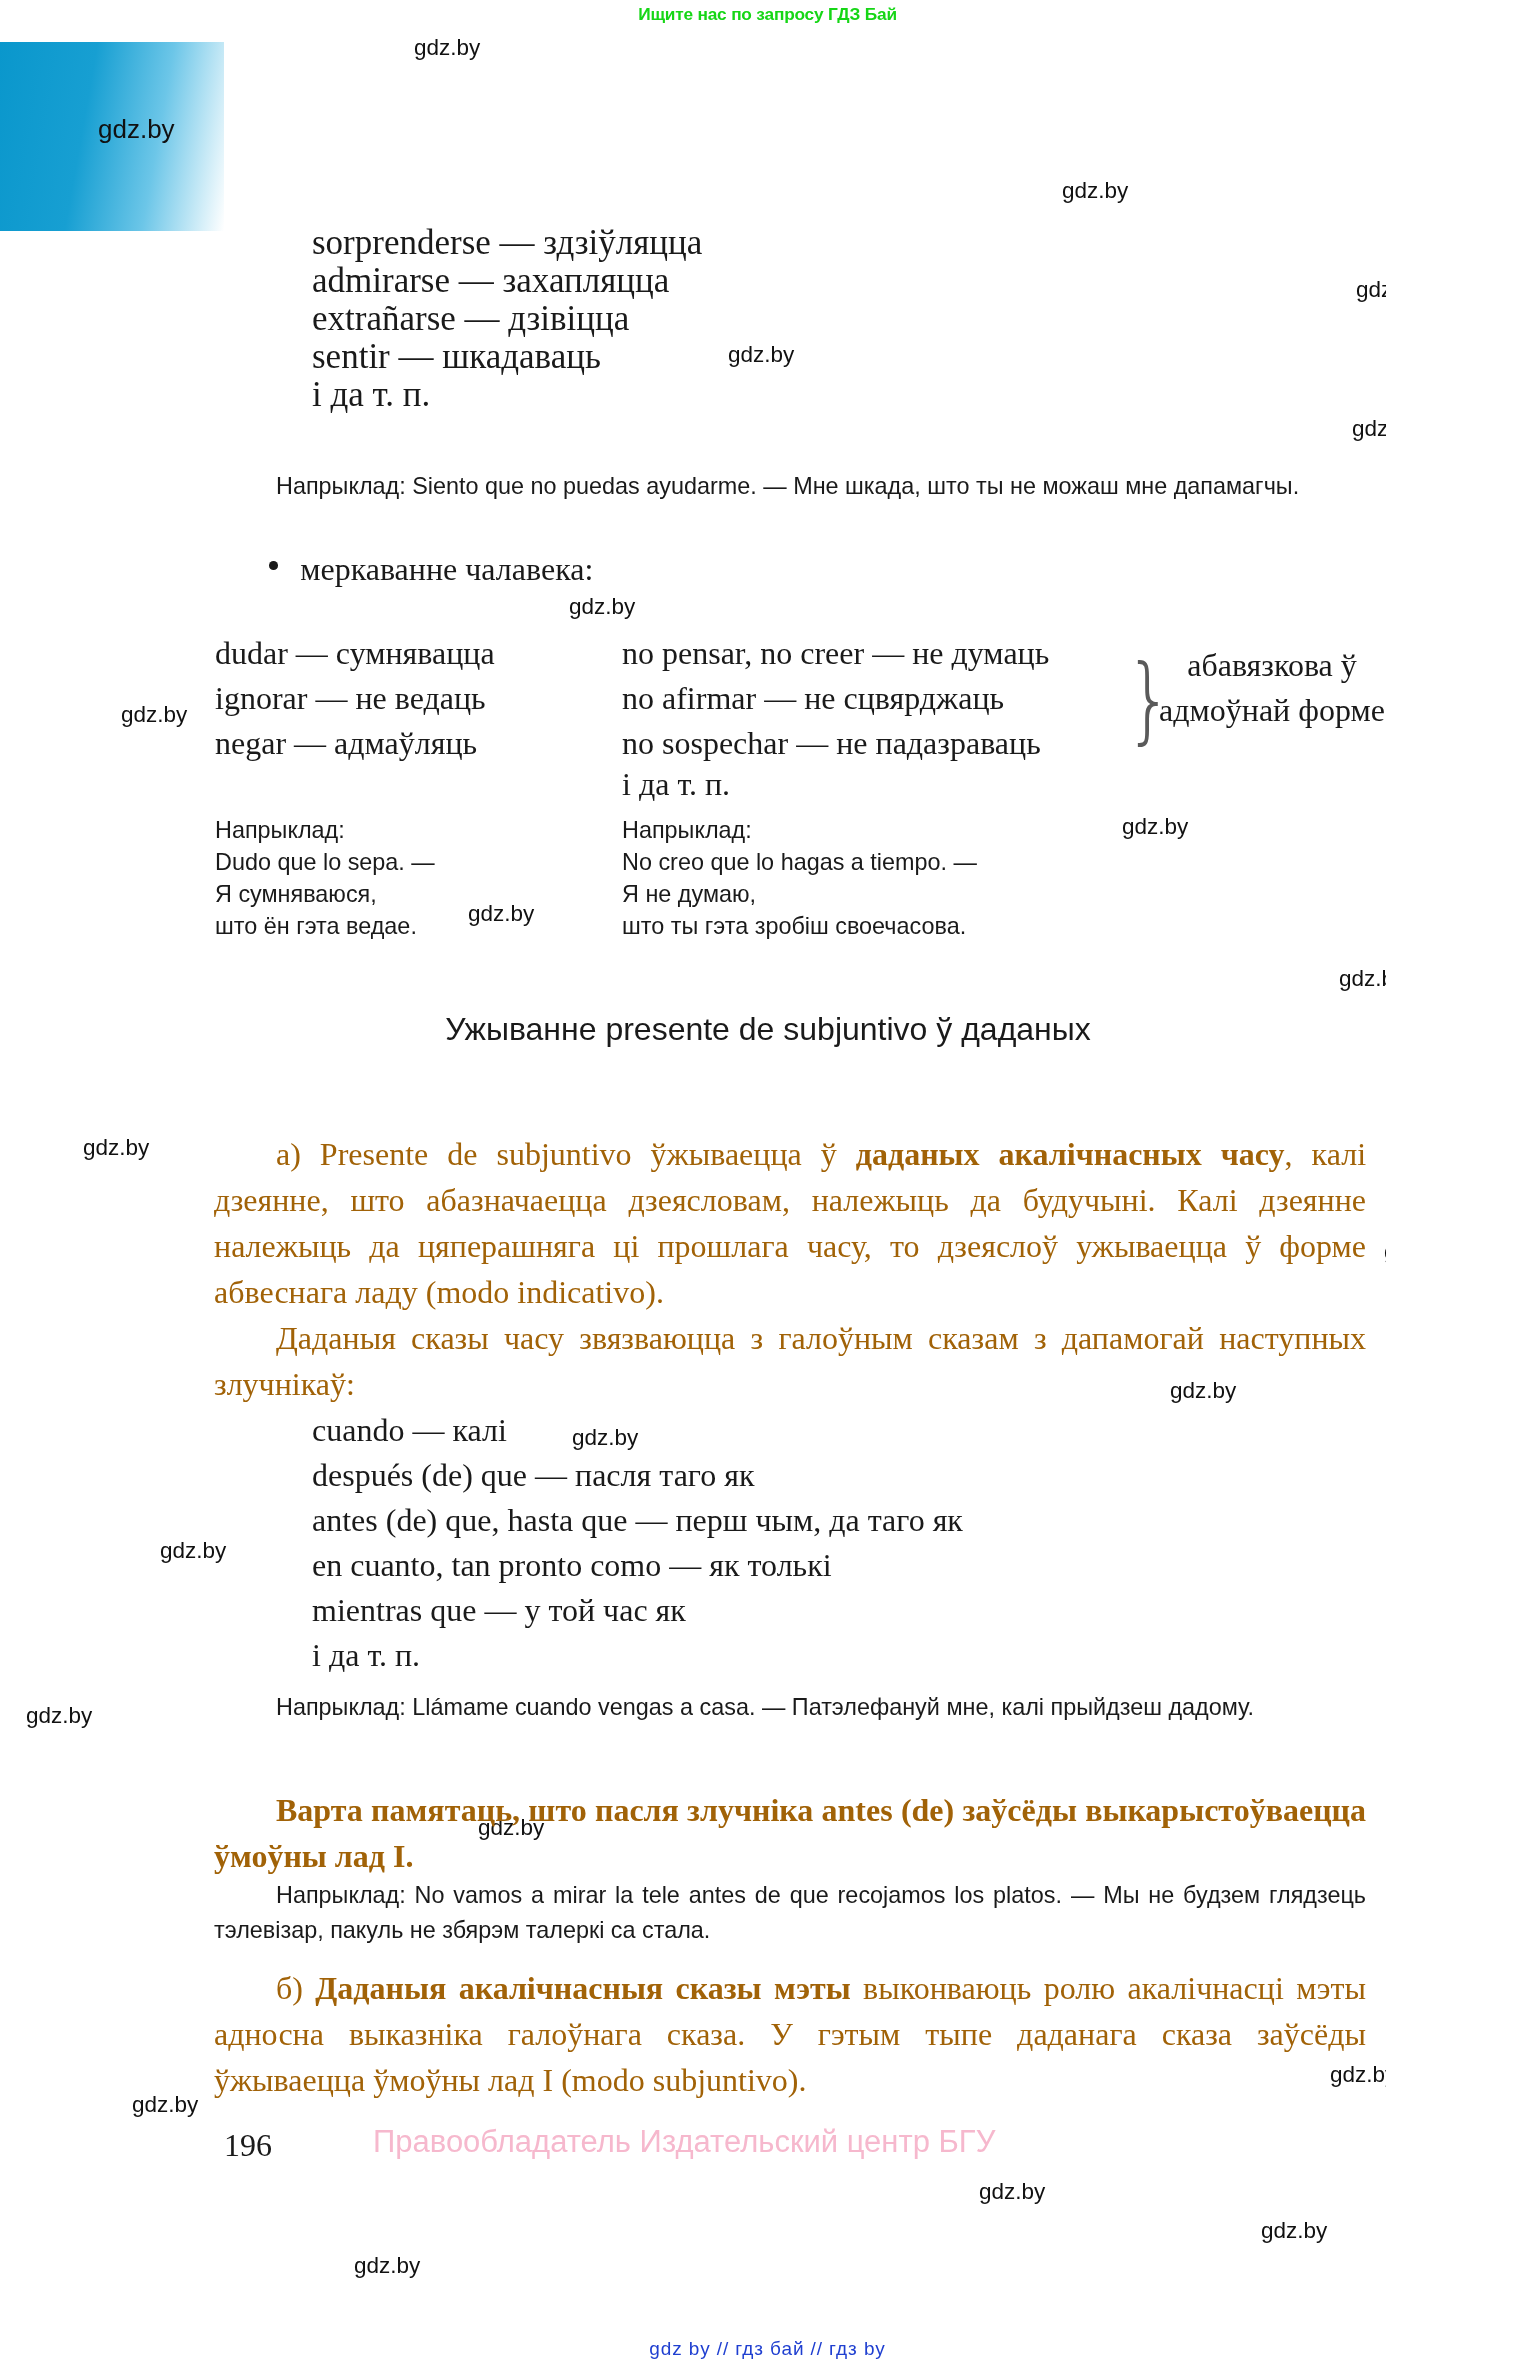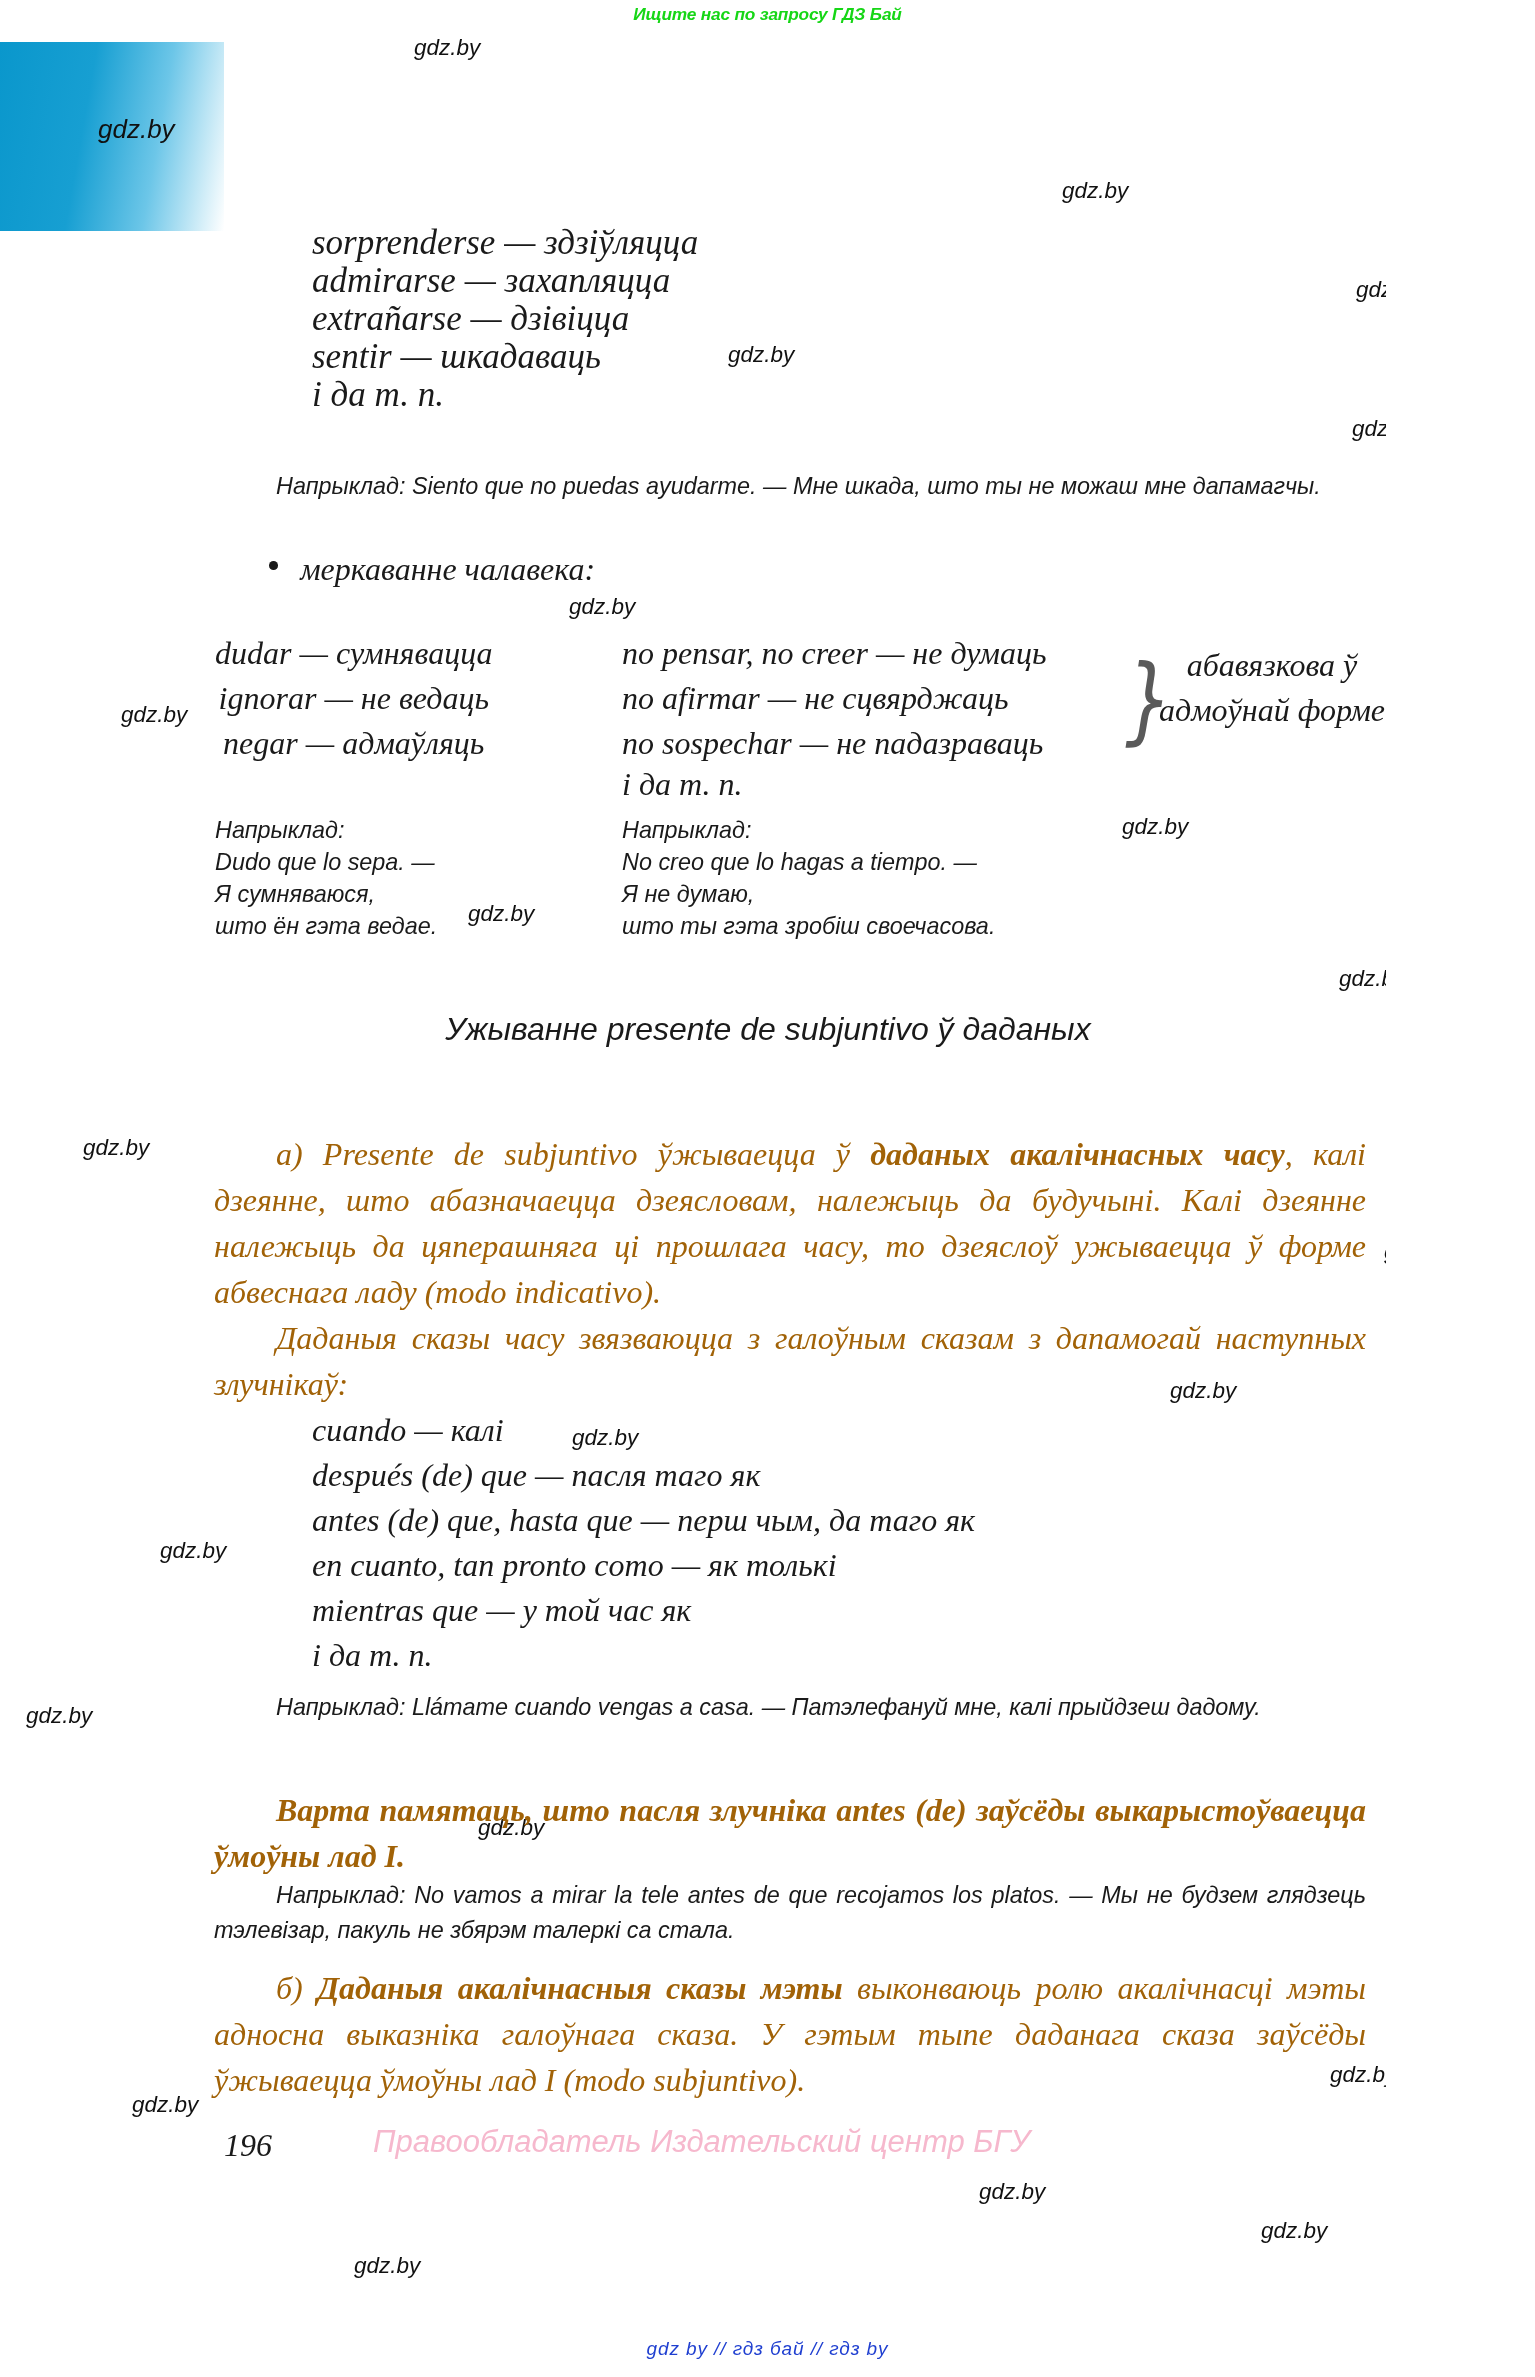--- a/index.html
+++ b/index.html
@@ -8,21 +8,20 @@
     background: #ffffff;
   }
   .page {
     position: relative;
     width: 1386px;
     height: 2377px;
     background: #ffffff;
     overflow: hidden;
     font-family: "Liberation Serif", serif;
     color: #1a1a1a;
-    font-style: italic;
   }
 
   
   .gradient-box {
     position: absolute;
     left: 0;
     top: 42px;
     width: 224px;
     height: 189px;
     background: linear-gradient(100deg, #0A97CC 0%, #179FD2 38%, #6CC6E8 68%, #ffffff 100%);
@@ -125,21 +124,21 @@
 
   
   .verb-table { position: absolute; left: 215px; top: 631px; }
   .vt-col-left, .vt-col-right {
     position: absolute;
     top: 0;
     font-size: 32px;
     line-height: 45px;
     white-space: nowrap;
   }
-  .vt-col-left  { left: 0px; text-align: center; }
+  .vt-col-left  { left: 0px; }
   .vt-col-right { left: 407px; }
   .vt-brace {
     position: absolute;
     left: 904px;
     top: -5.2px;
     font-size: 95px;
     line-height: 146px;
     font-family: "DejaVu Sans", sans-serif;
     font-weight: 300;
     color: #5a5a5a;

